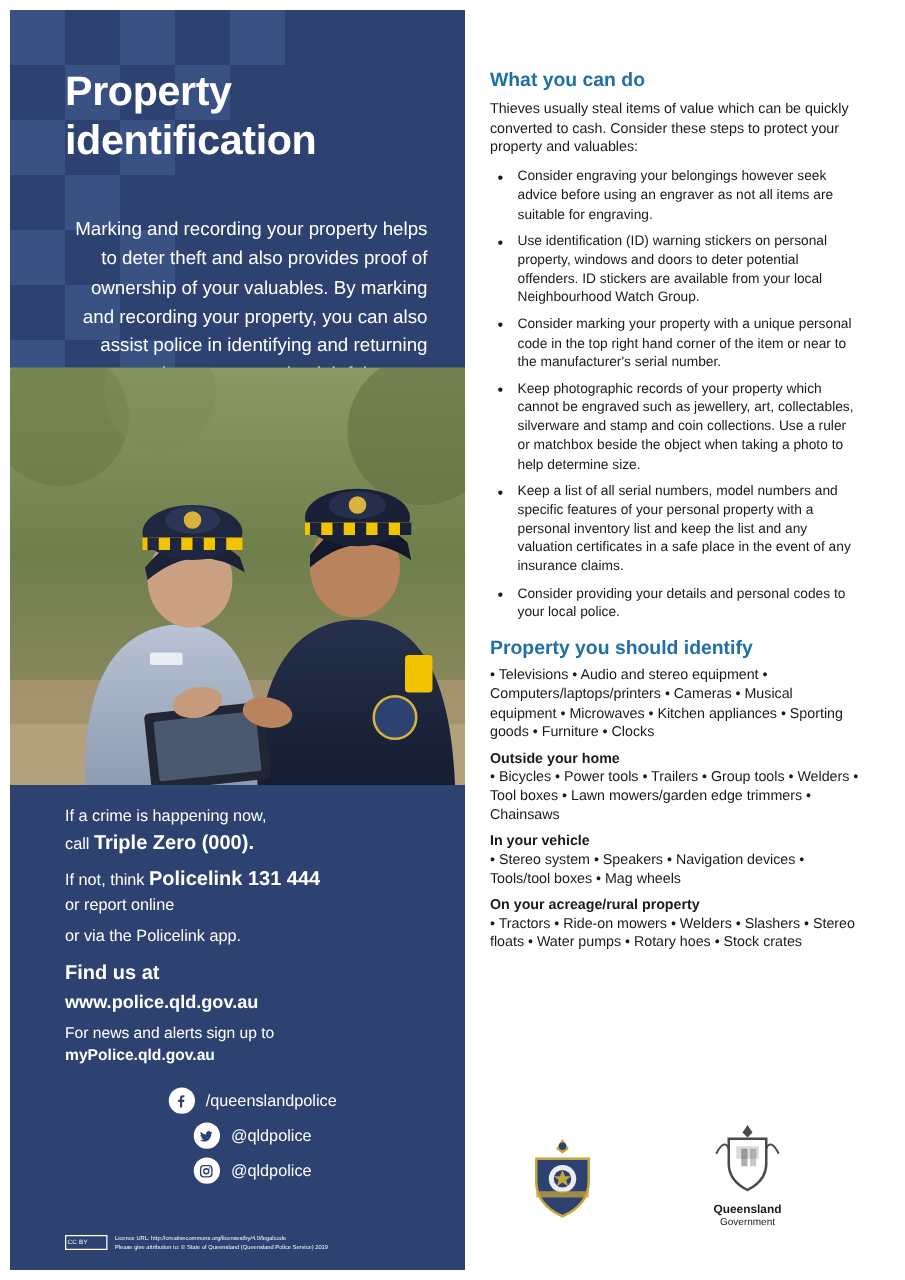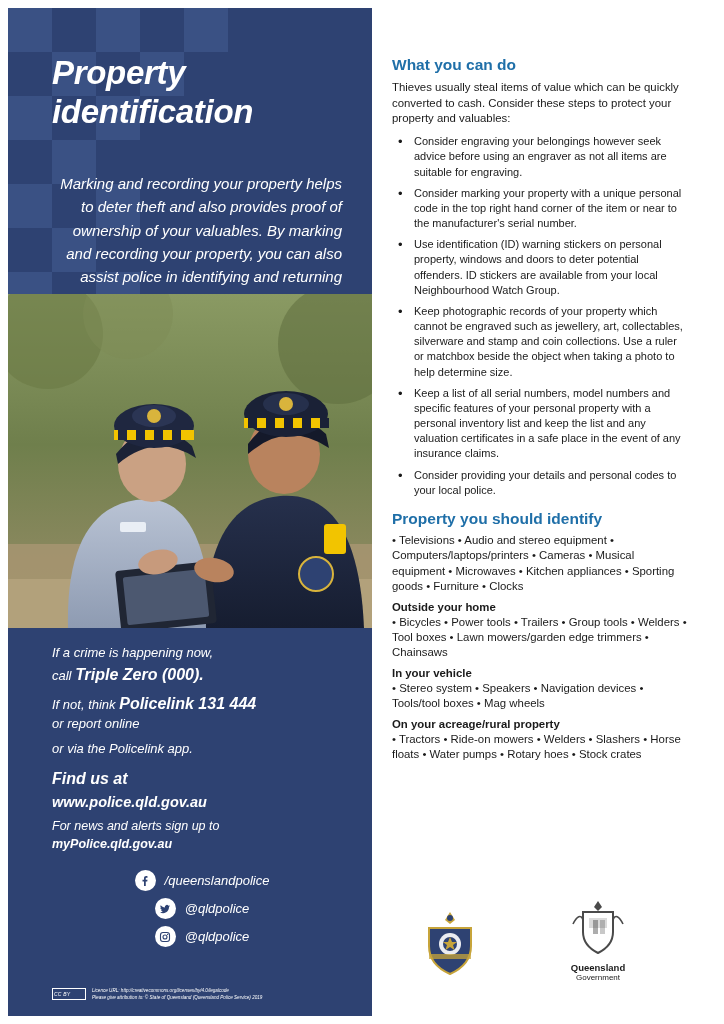--- a/index.html
+++ b/index.html
@@ -15,21 +15,20 @@
     overflow: hidden;
   }
 
   
   .left-col {
     position: absolute;
     left: 8px; top: 8px;
     width: 364px; height: 1008px;
     background: #2e4272;
     overflow: hidden;
-    font-style: italic;
   }
   
   .checker {
     position: absolute;
     left: 0; top: 0;
     width: 364px; height: 300px;
     opacity: 1;
   }
   .checker .sq {
     position: absolute;
@@ -354,43 +353,43 @@
         <span>Please give attribution to: © State of Queensland (Queensland Police Service) 2019</span>
       </span>
     </div>
   </div>
 
   <div class="right-col">
     <div class="sec-head">What you can do</div>
     <div class="intro">Thieves usually steal items of value which can be quickly converted to cash. Consider these steps to protect your property and valuables:</div>
     <ul class="dots">
       <li>Consider engraving your belongings however seek advice before using an engraver as not all items are suitable for engraving.</li>
+      <li>Use identification (ID) warning stickers on personal property, windows and doors to deter potential offenders. ID stickers are available from your local Neighbourhood Watch Group.</li>
       <li>Consider marking your property with a unique personal code in the top right hand corner of the item or near to the manufacturer's serial number.</li>
-      <li>Use identification (ID) warning stickers on personal property, windows and doors to deter potential offenders. ID stickers are available from your local Neighbourhood Watch Group.</li>
       <li>Keep photographic records of your property which cannot be engraved such as jewellery, art, collectables, silverware and stamp and coin collections. Use a ruler or matchbox beside the object when taking a photo to help determine size.</li>
       <li>Keep a list of all serial numbers, model numbers and specific features of your personal property with a personal inventory list and keep the list and any valuation certificates in a safe place in the event of any insurance claims.</li>
       <li>Consider providing your details and personal codes to your local police.</li>
     </ul>
 
     <div class="sec-head2">Property you should identify</div>
 
     <div>
       <div class="sub-body">• Televisions • Audio and stereo equipment • Computers/laptops/printers • Cameras • Musical equipment • Microwaves • Kitchen appliances • Sporting goods • Furniture • Clocks</div>
     </div>
     <div>
       <div class="sub-head">Outside your home</div>
       <div class="sub-body">• Bicycles • Power tools • Trailers • Group tools • Welders • Tool boxes • Lawn mowers/garden edge trimmers • Chainsaws</div>
     </div>
     <div>
       <div class="sub-head">In your vehicle</div>
       <div class="sub-body">• Stereo system • Speakers • Navigation devices • Tools/tool boxes • Mag wheels</div>
     </div>
     <div>
       <div class="sub-head">On your acreage/rural property</div>
-      <div class="sub-body">• Tractors • Ride-on mowers • Welders • Slashers • Horse floats • Water pumps • Rotary hoes • Stock crates</div>
+      <div class="sub-body">• Tractors • Ride-on mowers • Welders • Slashers • Stereo floats • Water pumps • Rotary hoes • Stock crates</div>
     </div>
   </div>
 
   <div class="crests">
     <div class="crest">
       <svg width="62" height="66" viewBox="0 0 62 66" xmlns="http://www.w3.org/2000/svg">
         <path d="M31 2 L36 10 L31 14 L26 10 Z" fill="#c7a43a"></path>
         <circle cx="31" cy="8" r="3" fill="#2e4272"></circle>
         <path d="M10 18 h42 v18 c0 16 -12 24 -21 28 C22 60 10 52 10 36 Z" fill="#2e4272" stroke="#c7a43a" stroke-width="2"></path>
         <circle cx="31" cy="34" r="11" fill="#ffffff" opacity="0.9"></circle>

